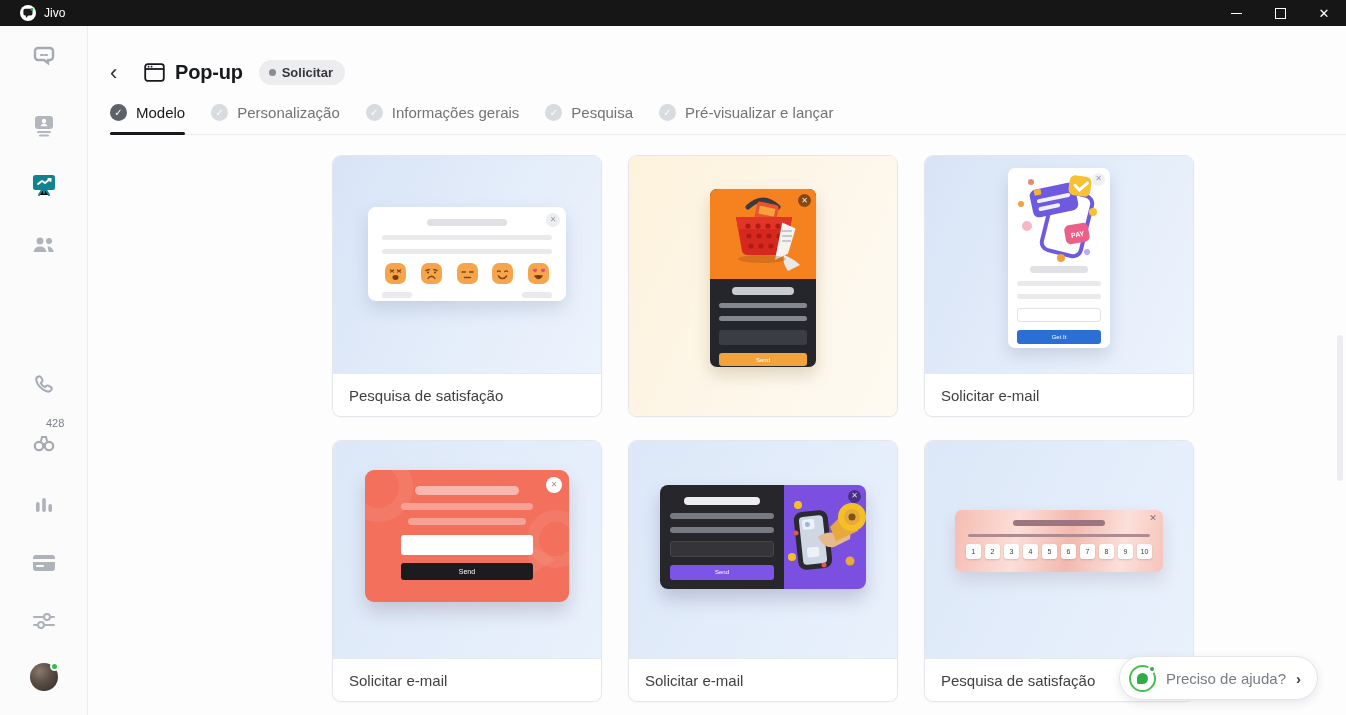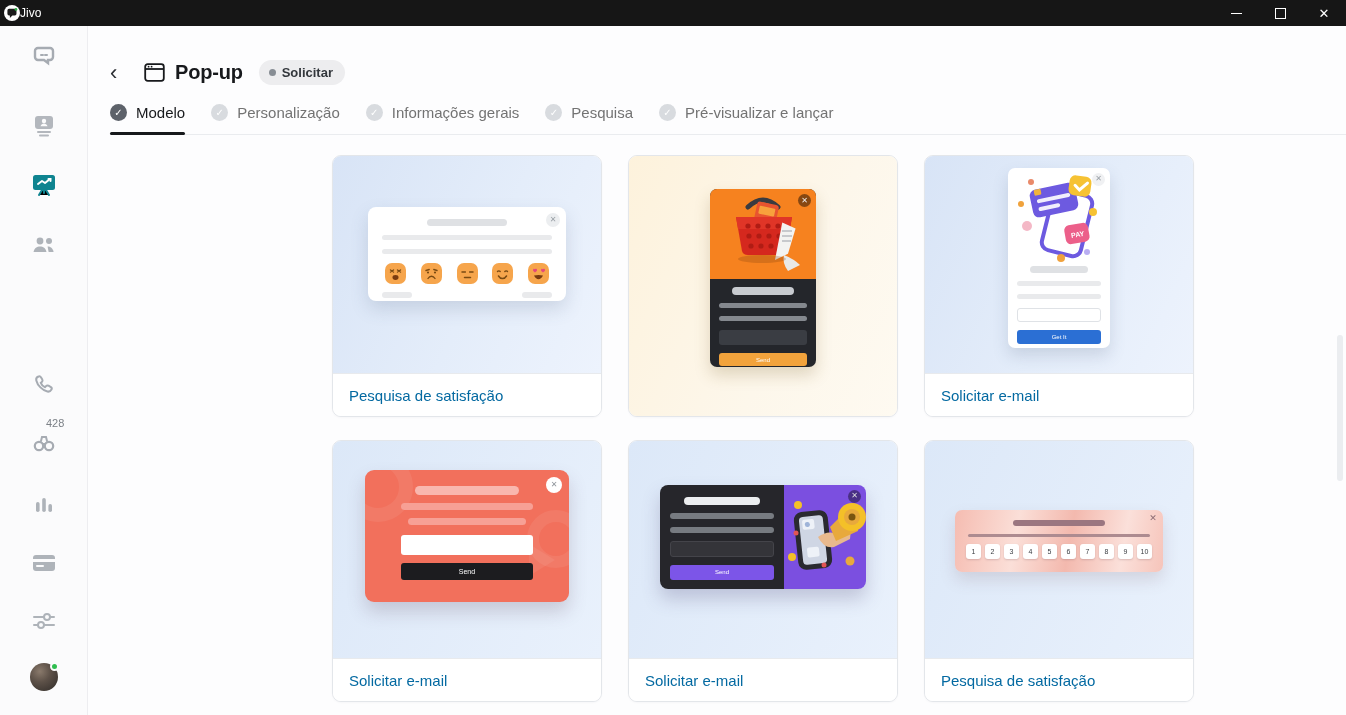--- a/index.html
+++ b/index.html
@@ -1,20 +1,20 @@
 <!DOCTYPE html>
 <html><head>
 <meta charset="utf-8">
 <style>
   * { margin:0; padding:0; box-sizing:border-box; }
   html,body { width:1346px; height:715px; overflow:hidden; font-family:"Liberation Sans", sans-serif; background:#fdfdfe; }
 
   
   .titlebar { height:26px; background:#161616; display:flex; align-items:center; color:#fff; }
-  .tb-left { display:flex; align-items:center; padding-left:4px; }
+  .tb-left { display:flex; align-items:center; gap:8px; padding-left:20px; }
   .tb-logo { width:16px; height:16px; background:#fff; border-radius:50%; position:relative; display:flex; align-items:center; justify-content:center; }
   .tb-logo svg { display:block; }
   .tb-app { font-size:12px; color:#fff; }
   .tb-controls { margin-left:auto; display:flex; height:100%; }
   .tb-btn { width:44px; height:100%; display:flex; align-items:center; justify-content:center; color:#fff; cursor:default; }
   .tb-min::before { content:""; width:11px; height:1px; background:#fff; display:block; }
   .tb-max::before { content:""; width:9px; height:9px; border:1px solid #fff; display:block; }
   .tb-close { font-size:13px; }
 
   .shell { display:flex; height:689px; }
@@ -45,21 +45,21 @@
   .tab.active .lbl { color:#17191c; font-weight:normal; }
   .tab.active::after { content:""; position:absolute; left:0; right:0; bottom:-1px; height:3px; background:#17191c; border-radius:2px; }
 
   
   .grid { position:absolute; left:244px; top:129px; display:grid; grid-template-columns:repeat(3,270px); grid-auto-rows:262px; column-gap:26px; row-gap:23px; }
   .card { background:#fff; border:1px solid #e3e6ea; border-radius:9px; overflow:hidden; display:flex; flex-direction:column; cursor:pointer; box-shadow:0 1px 2px rgba(30,40,60,.03); }
   .preview { flex:1; position:relative; display:flex; align-items:center; justify-content:center; }
   .bg-blue { background:linear-gradient(115deg,#d8e4f6 0%,#e4edfa 55%,#edf3fd 100%); }
   .bg-blue2 { background:linear-gradient(115deg,#dce8f8 0%,#e9f1fc 100%); }
   .bg-cream { background:linear-gradient(115deg,#fdf2dc 0%,#fdf7eb 60%,#fefaf1 100%); }
-  .card-label { height:43px; border-top:1px solid #e8eaed; background:#fff; display:flex; align-items:center; padding:0 16px; font-size:15px; color:#0369a1; }
+  .card-label { height:43px; border-top:1px solid #e8eaed; background:#fff; display:flex; align-items:center; padding:0 16px; font-size:15px; color:#404040; }
 
   
   .pill { border-radius:5px; }
   .mini-close { position:absolute; display:flex; align-items:center; justify-content:center; border-radius:50%; font-size:8px; line-height:1; }
 
   
   .pop1 { width:198px; height:94px; background:#fff; border-radius:8px; box-shadow:0 8px 18px rgba(70,90,120,.18); position:relative; padding:12px 14px 0; margin-top:-22px; }
   .pop1 .title { width:80px; height:7px; background:#dfe1e4; margin:0 auto; }
   .pop1 .close { top:6px; right:6px; width:14px; height:14px; background:#eceef0; color:#9aa0a6; }
   .pop1 .ln { height:5px; background:#e9eaec; margin-top:9px; }
@@ -457,15 +457,23 @@
             </div>
           </div>
         </div>
         <div class="card-label">Pesquisa de satisfação</div>
       </div>
 
     </div>
 
     <div class="scroll-thumb"></div>
 
+    <div class="help">
+      <div class="help-ic">
+        <div class="balloon"></div>
+        <div class="hdot"></div>
+      </div>
+      <span class="help-label">Preciso de ajuda?</span>
+      <span class="help-chev">›</span>
+    </div>
 
   </div>
 </div>
 
 </body></html>

